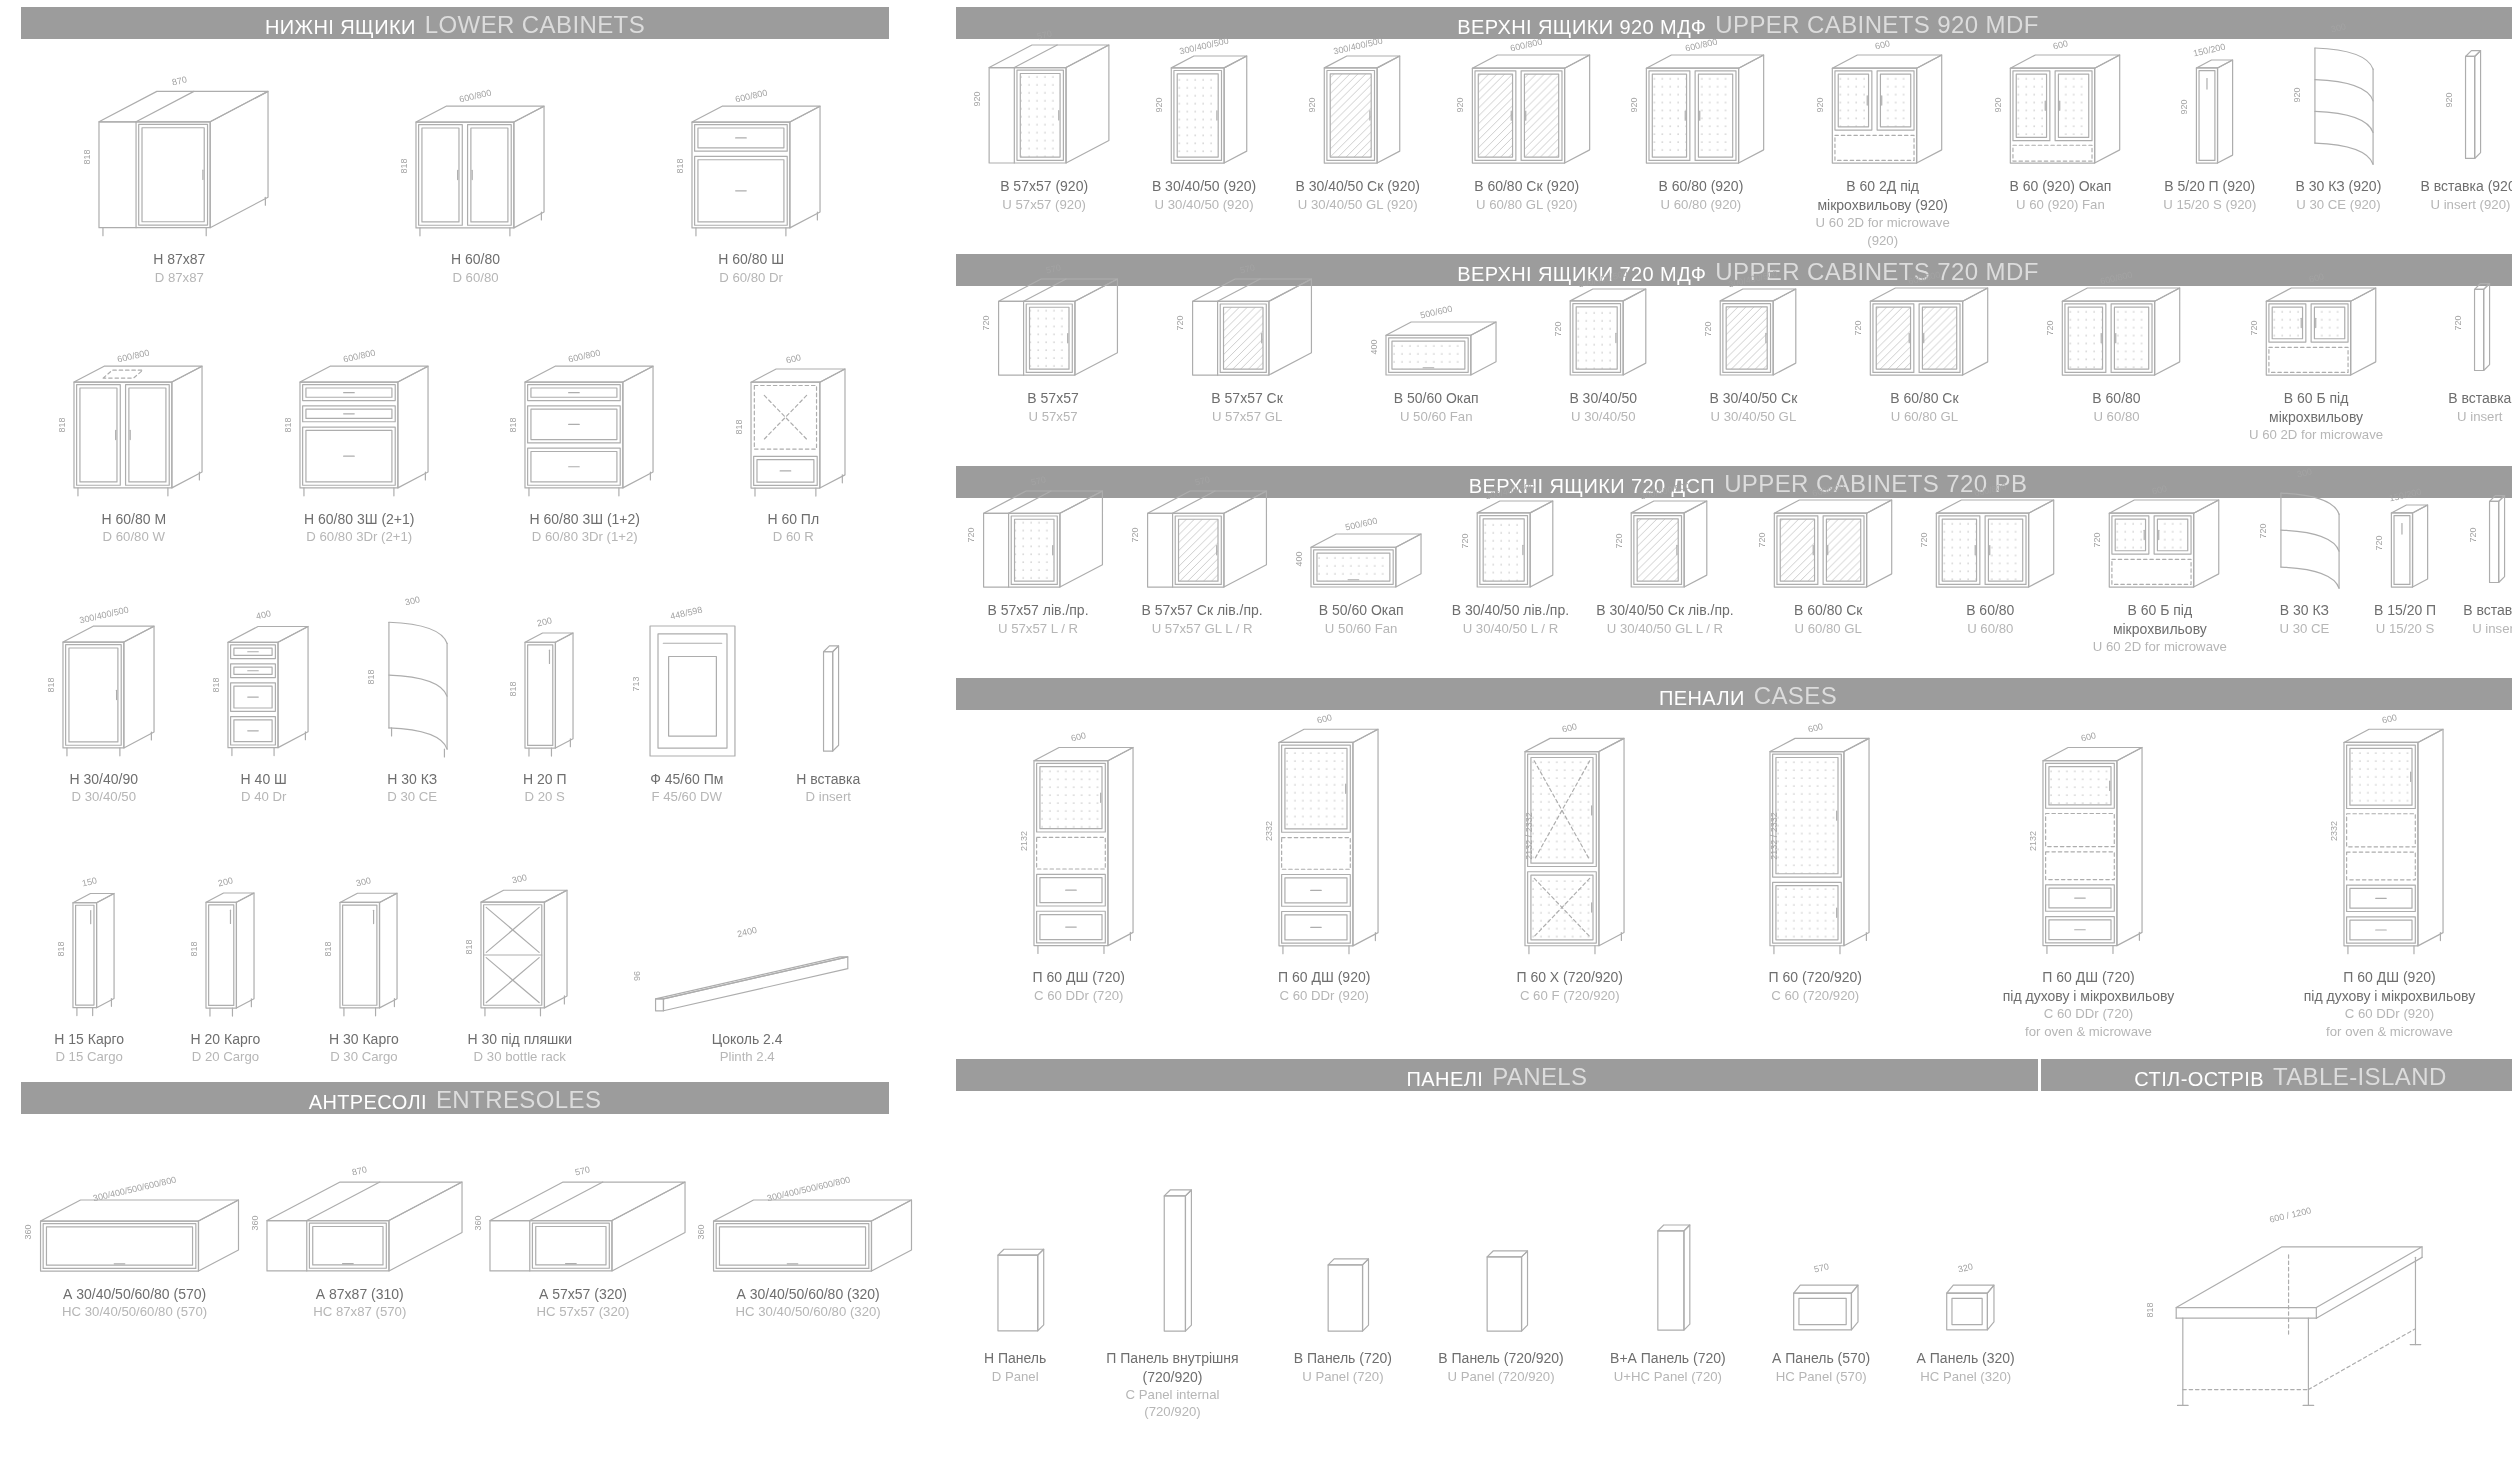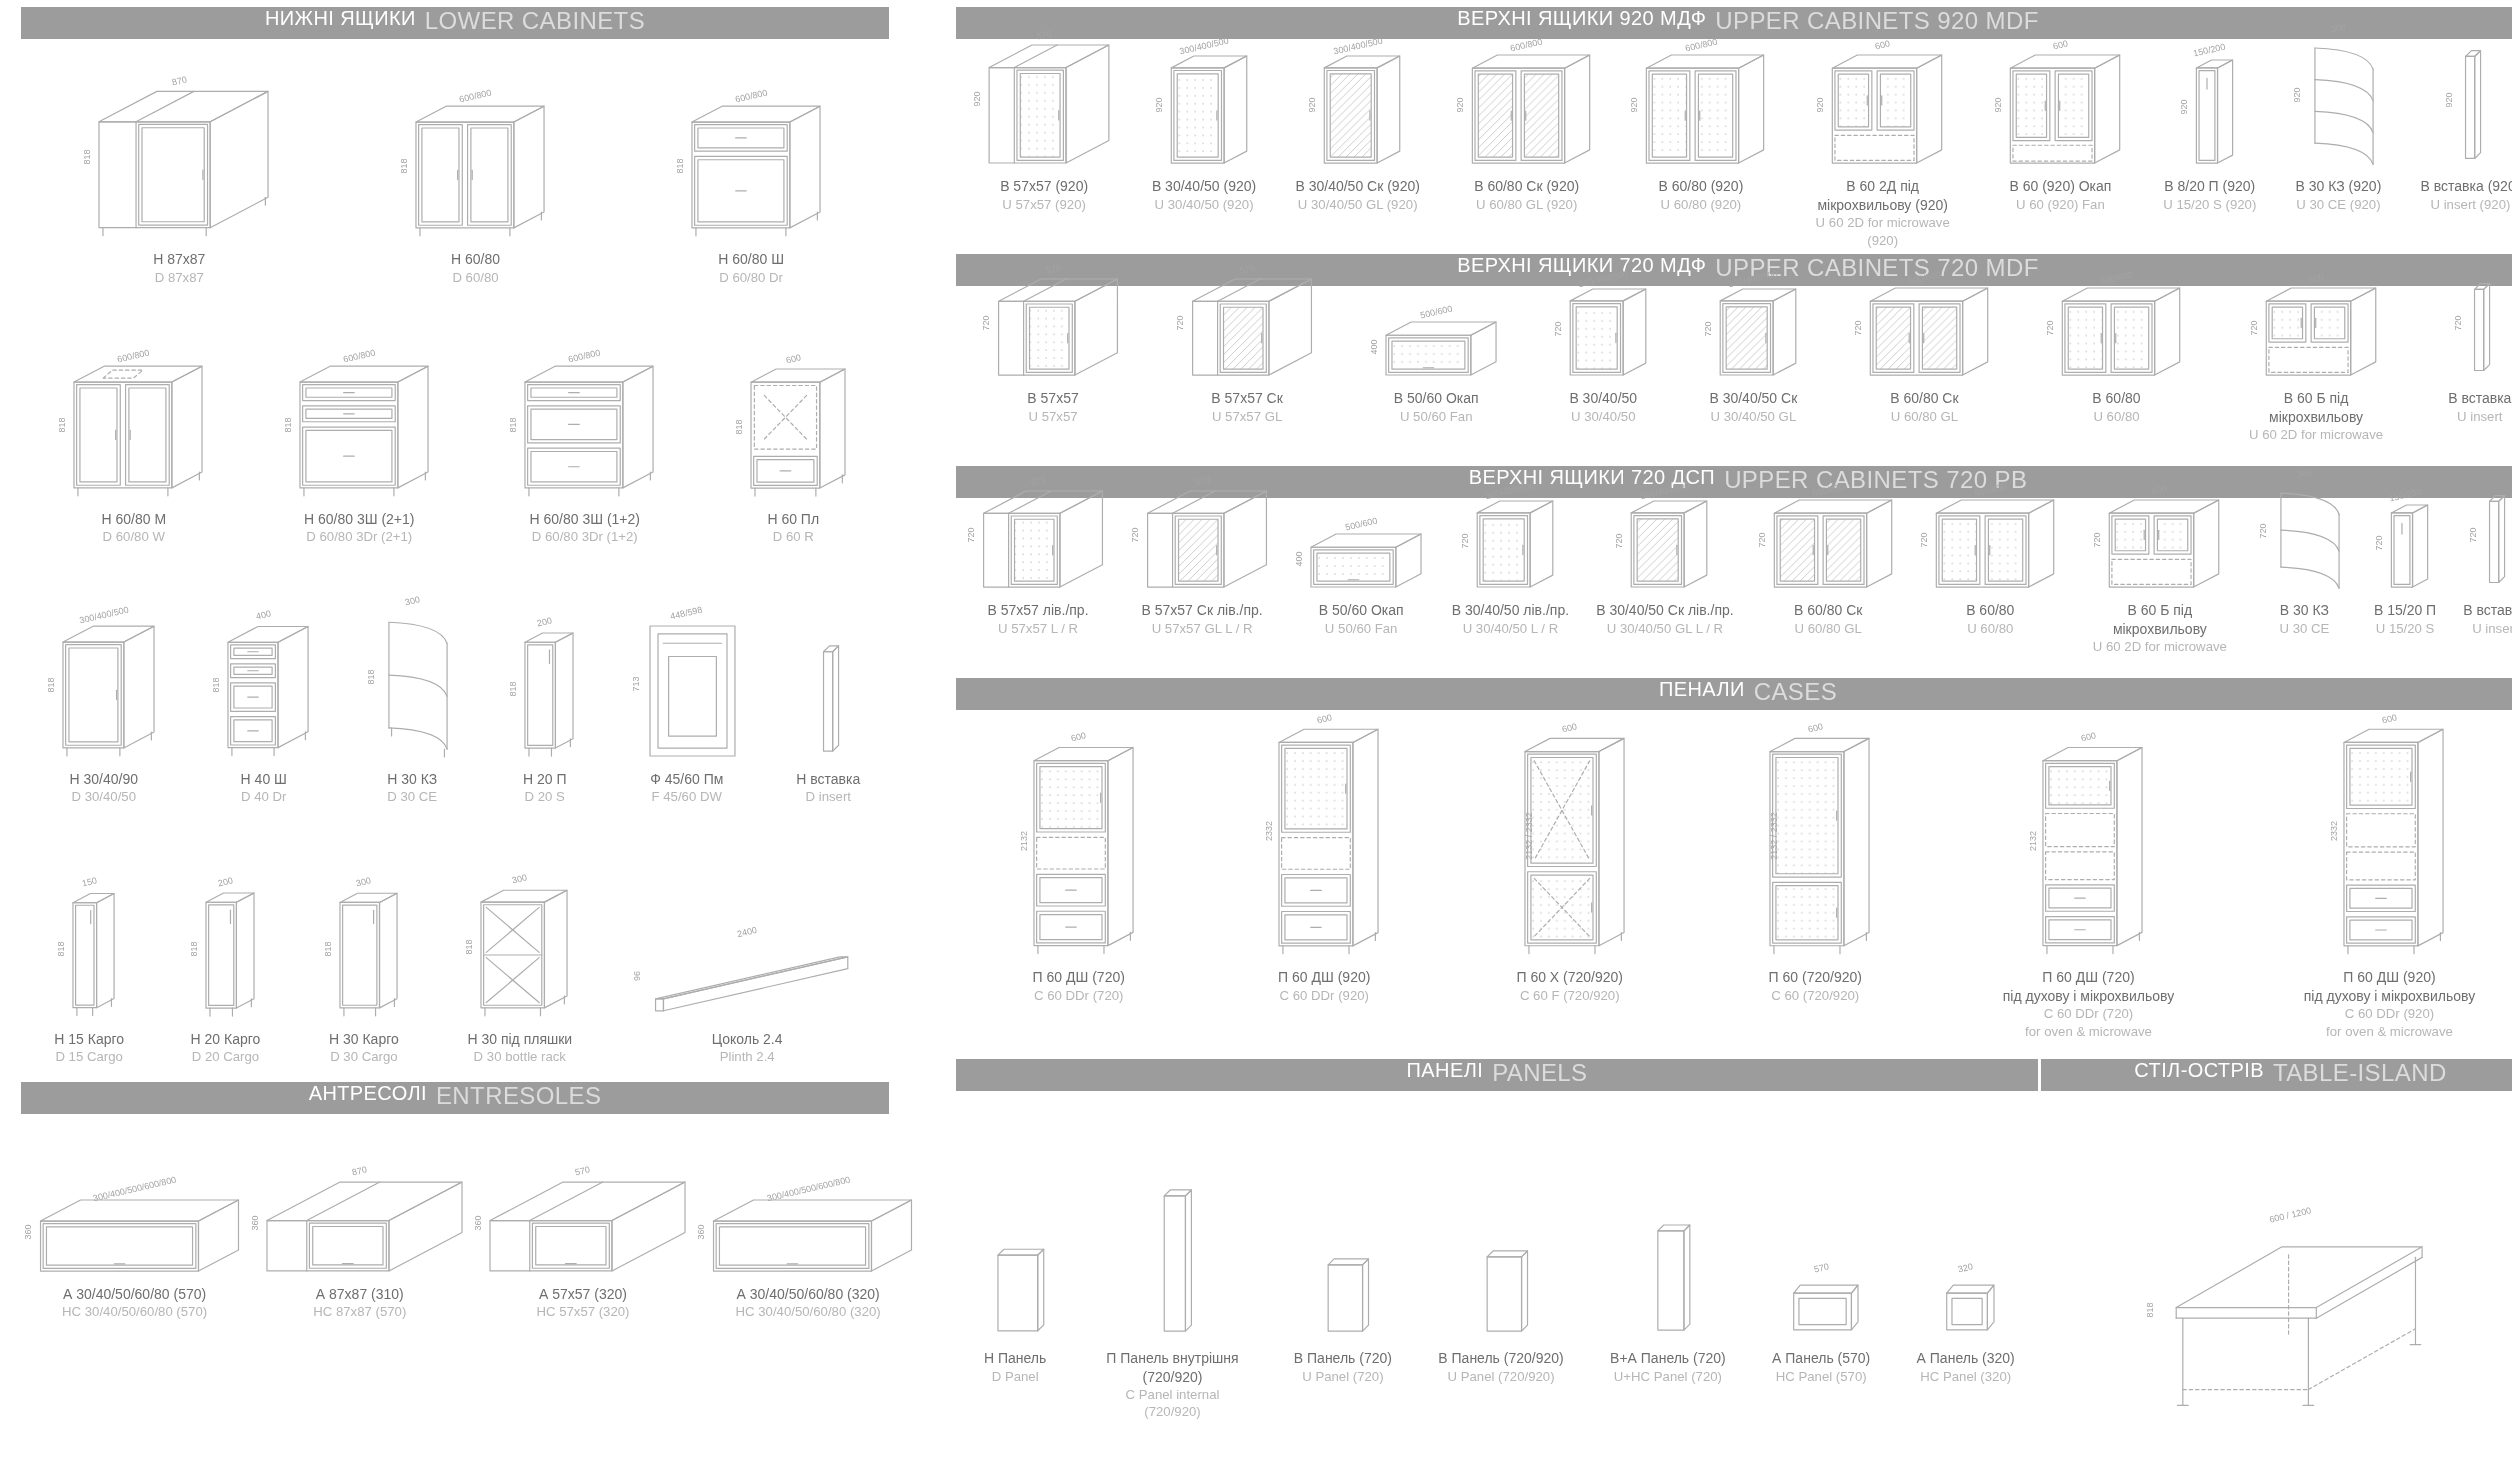--- a/index.html
+++ b/index.html
@@ -2,21 +2,21 @@
 <html style="font-size:11px"><head>
 <meta charset="utf-8">
 <style>
   *{box-sizing:border-box;margin:0;padding:0}
   html,body{background:#fff;font-family:"Liberation Sans",sans-serif}
   .page{position:relative;width:2512px;height:1462px;background:#fff;overflow:hidden}
   .col{position:absolute;top:7px}
   .col.left{left:21px;width:868px}
   .col.right{left:956px;width:1584px}
   .sec{margin-bottom:9.8px}
-  .hdr{height:32px;background:#9c9c9c;display:flex;align-items:flex-start;justify-content:center;gap:9px;margin-bottom:4.2px}
+  .hdr{height:32px;background:#9c9c9c;display:flex;align-items:flex-end;justify-content:center;gap:9px;margin-bottom:4.2px}
   .hua{color:#fff;font-size:20px;letter-spacing:0.4px;white-space:nowrap}
   .hen{color:#dcdcdc;font-size:24px;letter-spacing:0.4px;white-space:nowrap}
   .items{display:flex;align-items:flex-end;justify-content:space-around}
   .row{margin-bottom:9.8px}
   .rl{height:250px}
   .rent{height:209px}
   .r920{height:201px}
   .r720{height:166px}
   .rpb{height:166px}
   .rcas{height:335px}
@@ -707,21 +707,21 @@
               <div class="dimh">920</div>
               <svg class="glyph" viewBox="0 0 31.9 82.5" width="43" height="109">
                 <rect x="1.5" y="7.5" width="16" height="72"></rect>
                 <path d="M1.5,7.5 L12.9,1.5 L28.9,1.5 L17.5,7.5 Z"></path>
                 <path d="M17.5,7.5 L28.9,1.5 L28.9,73.5 L17.5,79.5 Z"></path>
                 <rect x="3.5" y="9.5" width="12" height="68"></rect>
                 <line x1="9.5" y1="15.5" x2="9.5" y2="23.5"></line>
               </svg>
             </div>
             <div class="cap">
-              <div class="ua">В 8/20 П (920)</div>
+              <div class="ua">В 5/20 П (920)</div>
               <div class="en">U 15/20 S (920)</div>
             </div>
           </div>
           <div class="item">
             <div class="dimw">300</div>
             <div class="gwrap">
               <div class="dimh">920</div>
               <svg class="glyph" viewBox="0 0 56 99" width="74" height="131">
                 <line x1="6" y1="9" x2="6" y2="81"></line>
                 <path d="M 6,9 Q 45,10.5 50,25"></path>

